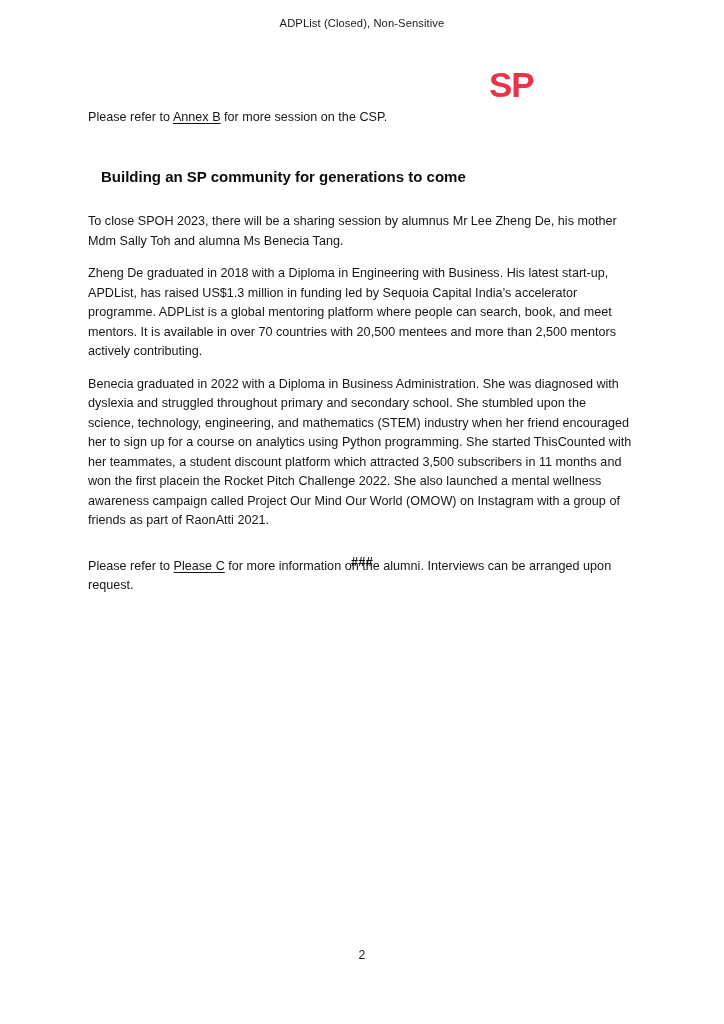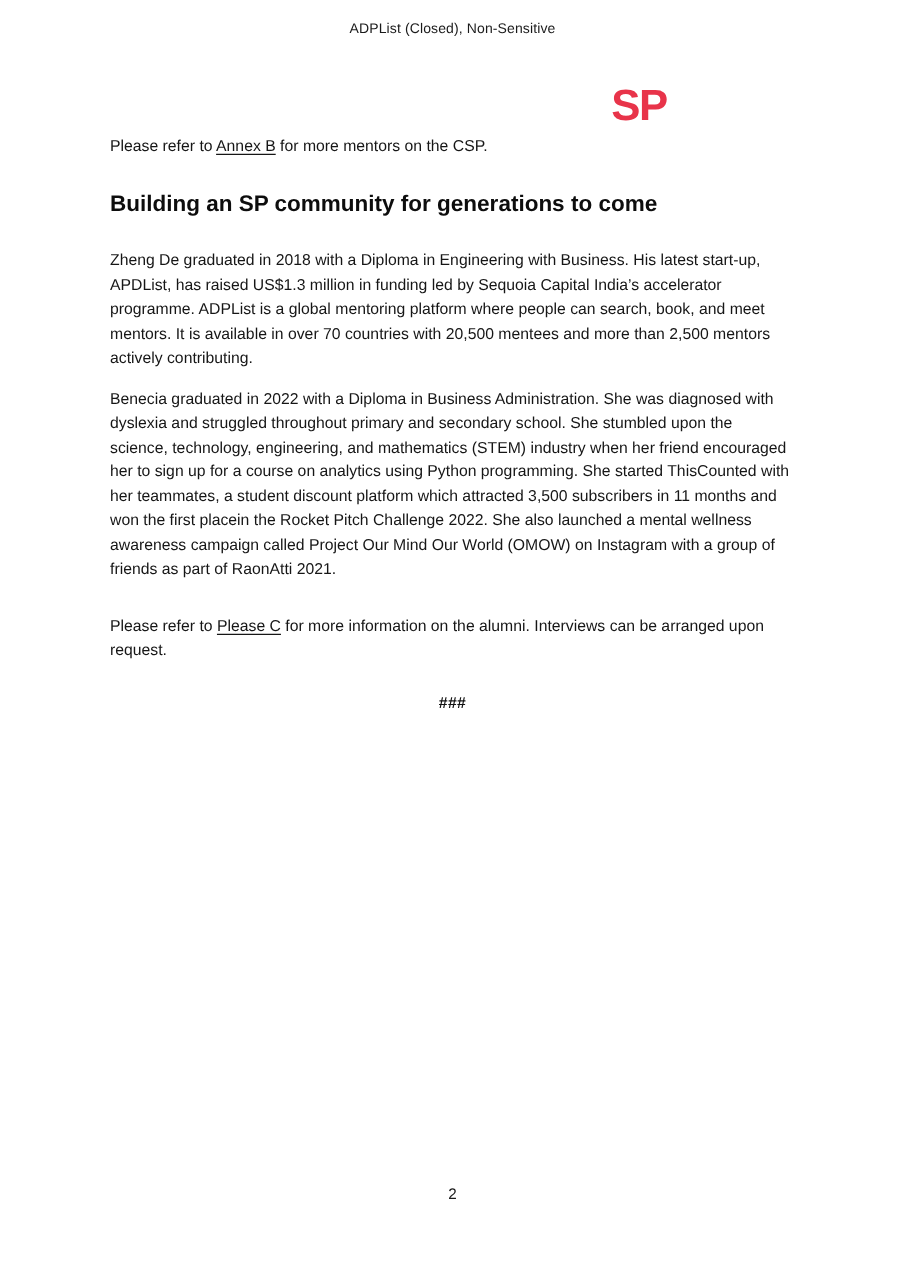--- a/index.html
+++ b/index.html
@@ -81,24 +81,24 @@
     color: #161616;
     text-align: left;
     letter-spacing: 0.01px;
   }
 
   .gap-lg { height: 26px; }
   .gap-md { height: 13px; }
 
   .heading {
     font-weight: bold;
-    font-size: 18px;
+    font-size: 15px;
     line-height: 19.5px;
     color: #0d0d0d;
-    margin: 0;
+    margin: 13px;
   }
 
   u.annex {
     text-decoration: underline;
     text-underline-offset: 1.5px;
     margin-top: 29px;
   }
 
   strong.inline-bold {
     font-weight: normal;
@@ -134,28 +134,29 @@
 <div class="page">
 
   <div class="doc-header">ADPList (Closed), Non-Sensitive</div>
 
   <div class="logo">
     <span class="logo-mark">SP</span>
   </div>
 
   <div class="content">
 
-    <p class="para"><span>Please refer to </span><u class="annex">Annex B</u><span> for more mentors on the CSP.</span></p>
+    <p class="para"><span>Please refer to </span><u class="annex">Annex B</u><span> for more session on the CSP.</span></p>
 
     <div class="gap-lg"></div>
 
     <p class="heading">Building an SP community for generations to come</p>
 
     <div class="gap-md"></div>
 
+    <p class="para">To close SPOH 2023, there will be a sharing session by alumnus Mr Lee Zheng De, his mother Mdm Sally Toh and alumna Ms Benecia Tang.</p>
 
     <div class="gap-md"></div>
 
     <p class="para">Zheng De graduated in 2018 with a Diploma in Engineering with Business. His latest start-up, APDList, has raised US$1.3 million in funding led by Sequoia Capital India’s accelerator programme. ADPList is a global mentoring platform where people can search, book, and meet mentors. It is available in over 70 countries with 20,500 mentees and more than 2,500 mentors actively contributing.</p>
 
     <div class="gap-md"></div>
 
     <p class="para"><span>Benecia graduated in 2022 with a Diploma in Business Administration. She was diagnosed with dyslexia and struggled throughout primary and secondary school. She stumbled upon the science, technology, engineering, and mathematics (STEM) industry when her friend encouraged her to sign up for a course on analytics using Python programming. She started </span><strong class="inline-bold">ThisCounted</strong><span> with her teammates, a student discount platform which attracted 3,500 subscribers in 11 months and won the first placein the Rocket Pitch Challenge 2022. She also launched a mental wellness awareness campaign called </span><strong class="inline-bold">Project Our Mind Our World (OMOW)</strong><span> on Instagram with a group of friends as part of RaonAtti 2021.</span></p>
 
     <div class="gap-lg"></div>

